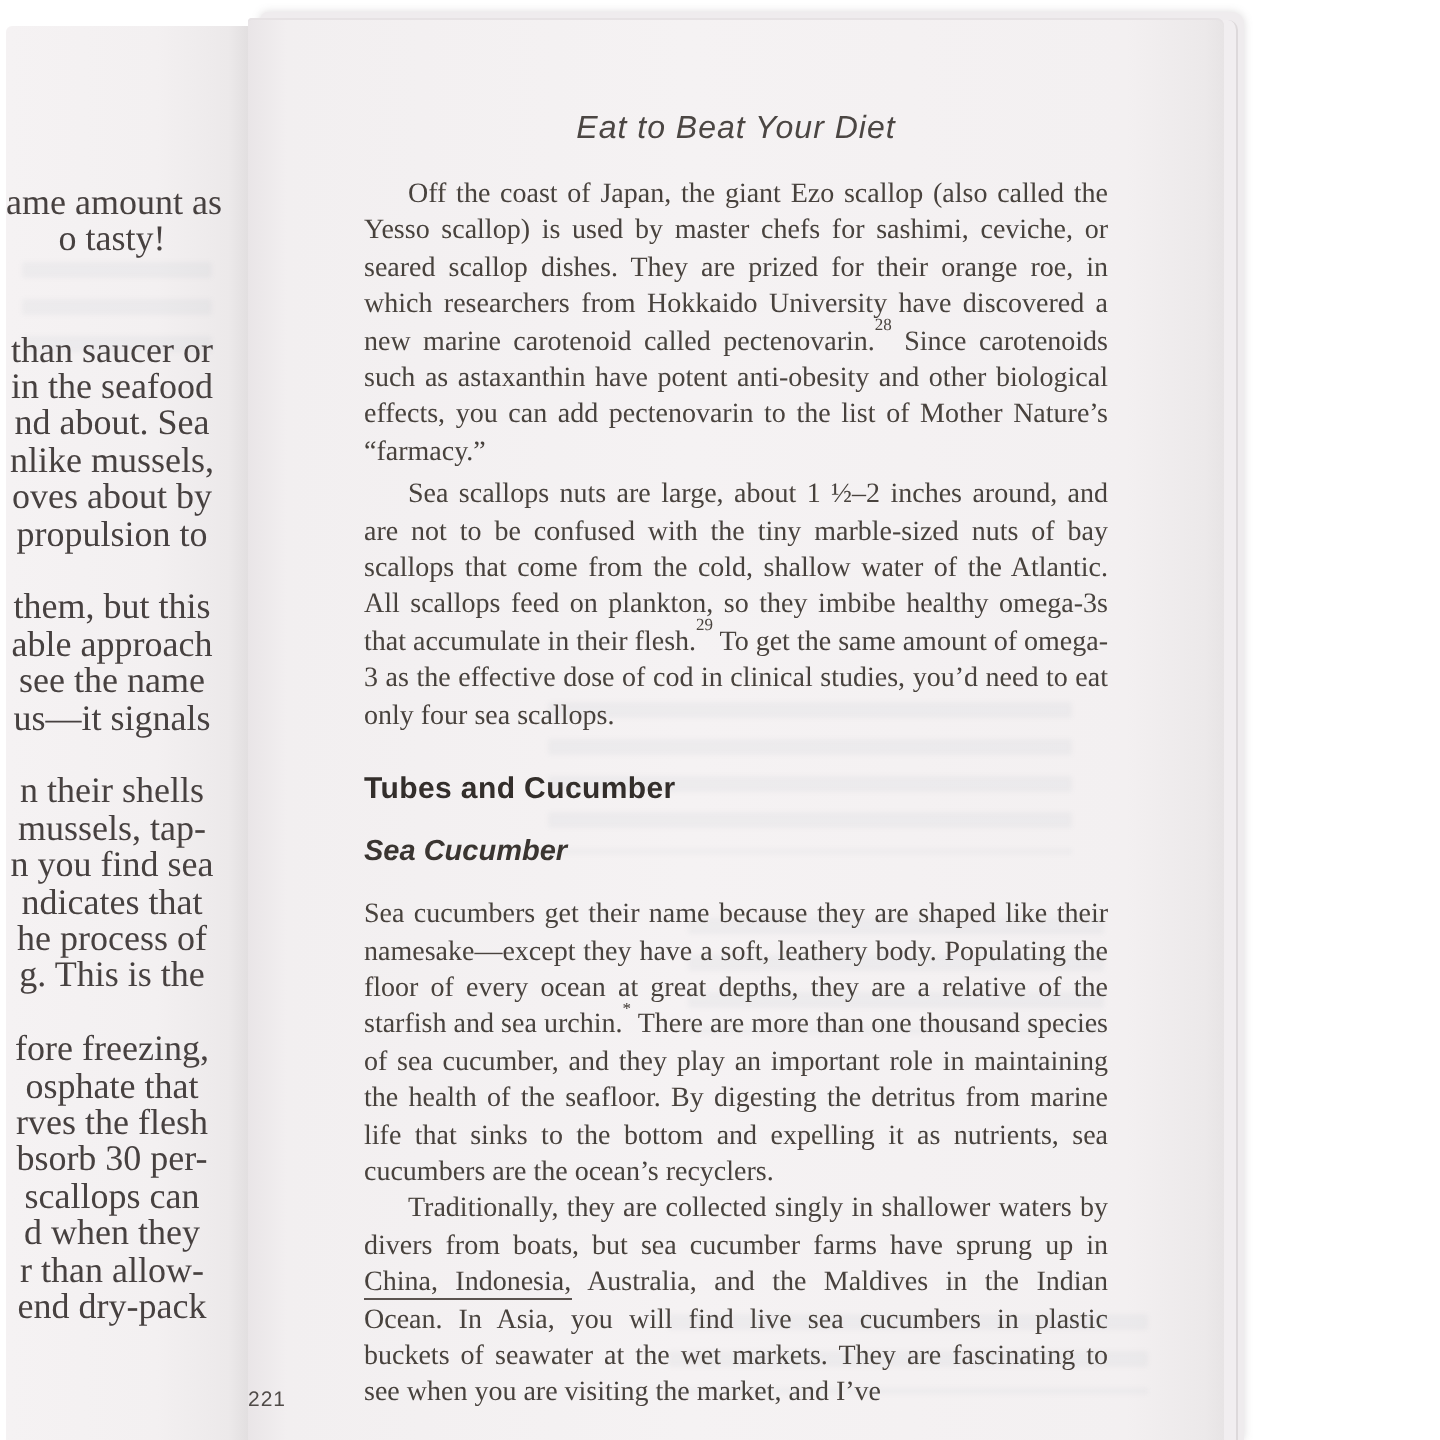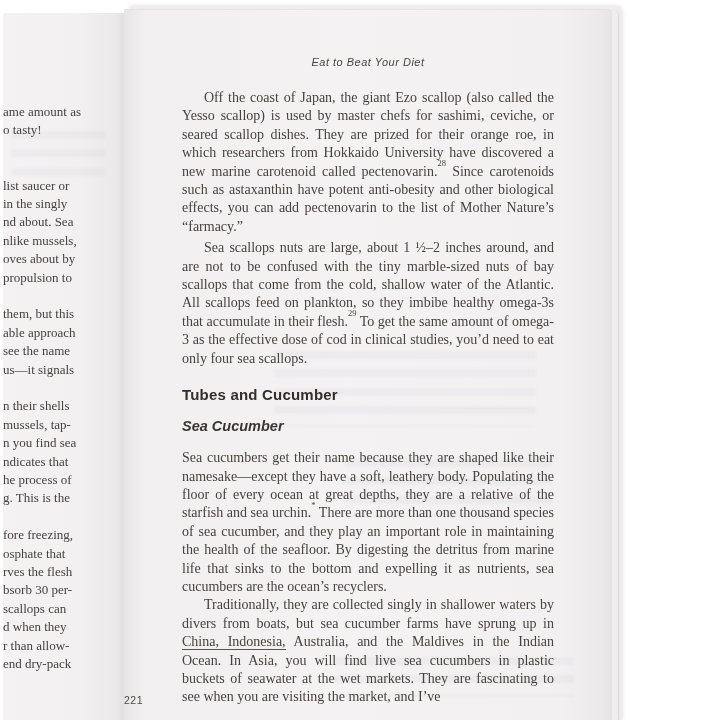--- a/index.html
+++ b/index.html
@@ -23,37 +23,37 @@
   }
 
   
   .left-page{
     position:absolute;left:3px;top:13px;width:121px;bottom:0;
     background:linear-gradient(to right,#f5f2f3 0%,#f3f0f1 62%,#ece9ea 92%,#e2dfe0 100%);
     border-radius:3px 0 0 0;
   }
   .left-lines{
     position:absolute;top:79px;left:0;right:15px;
-    text-align:left;font-size:13px;line-height:18.4px;color:#474140;margin-top:11px;
+    text-align:center;font-size:18px;line-height:18.4px;color:#474140;
   }
   .frag-line{white-space:nowrap;}
   .frag-gap{height:18.4px;}
 
   
   .right-page{
     position:absolute;left:124px;top:9px;width:488px;bottom:0;
     background:linear-gradient(to right,#e9e5e7 0%,#f2eff0 4%,#f5f2f3 45%,#f3f0f1 90%,#ecE9ea 98%,#e7e4e5 100%);
     border-radius:2px 4px 0 0;
     box-shadow:inset 0 1px 0 #e6e2e4;
   }
 
   .running-head{
     position:absolute;top:47px;left:0;width:100%;text-align:center;
     font-family:"Liberation Sans", sans-serif;font-style:italic;
-    font-size:11px;letter-spacing:.5px;color:#4b4643;
+    font-size:16px;letter-spacing:.5px;color:#4b4643;
   }
 
   .text-col{position:absolute;top:80px;left:58px;width:372px;}
   p.body{
     margin:0;font-size:14px;line-height:18.4px;text-align:justify;
     color:#48423d;
   }
   p.body.indent{text-indent:22px;}
   p.body.follow{margin-top:3px;}
   sup{font-size:8.5px;position:relative;top:-4px;line-height:0;}
@@ -100,22 +100,22 @@
   <div class="back-page"></div>
   <div class="back-page-2"></div>
 
   <div class="left-page">
     <div class="ghost g-left"></div>
     <div class="left-lines">
         <div class="frag-line">ame amount as</div>
         <div class="frag-line">o tasty!</div>
         <div class="frag-gap"></div>
         <div class="frag-gap"></div>
-        <div class="frag-line">list saucer or</div>
-        <div class="frag-line">in the singly</div>
+        <div class="frag-line">than saucer or</div>
+        <div class="frag-line">in the seafood</div>
         <div class="frag-line">nd about. Sea</div>
         <div class="frag-line">nlike mussels,</div>
         <div class="frag-line">oves about by</div>
         <div class="frag-line">propulsion to</div>
         <div class="frag-gap"></div>
         <div class="frag-line">them, but this</div>
         <div class="frag-line">able approach</div>
         <div class="frag-line">see the name</div>
         <div class="frag-line">us—it signals</div>
         <div class="frag-gap"></div>

